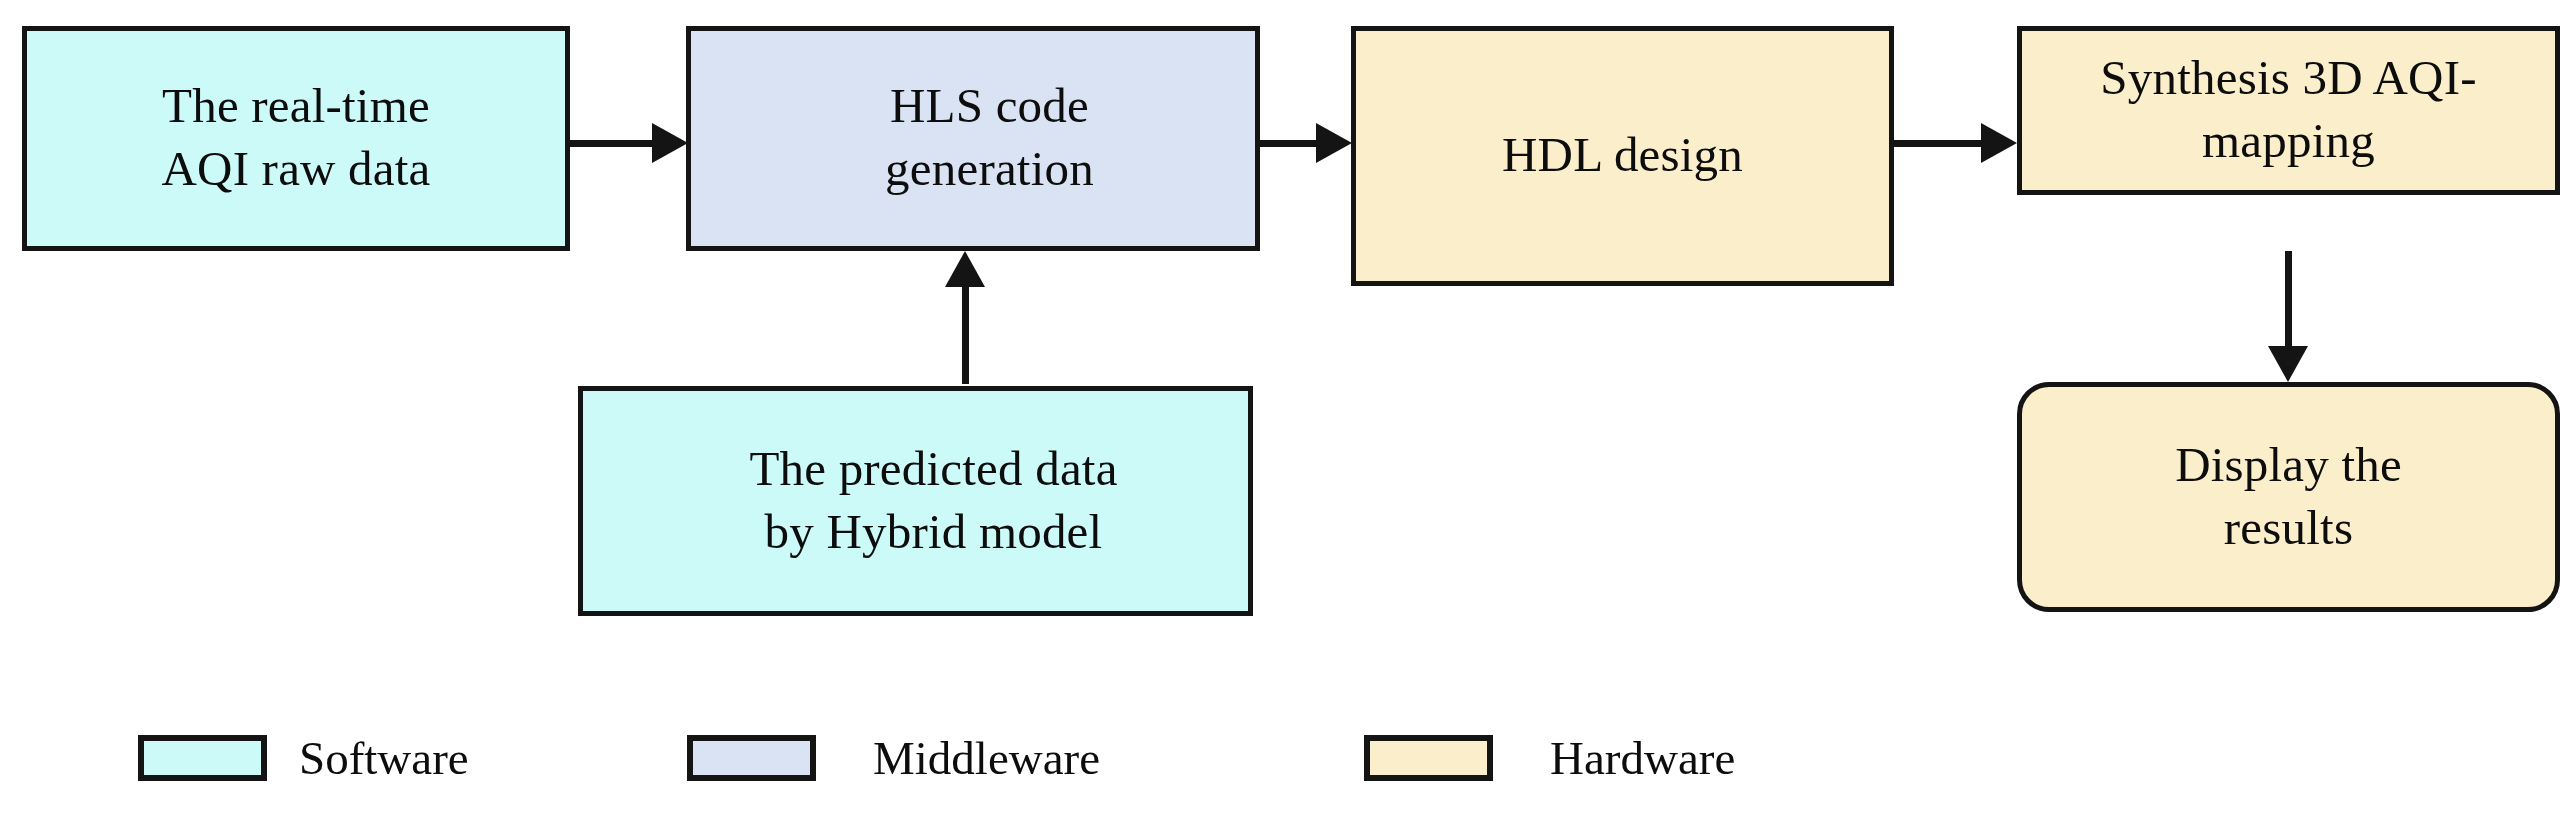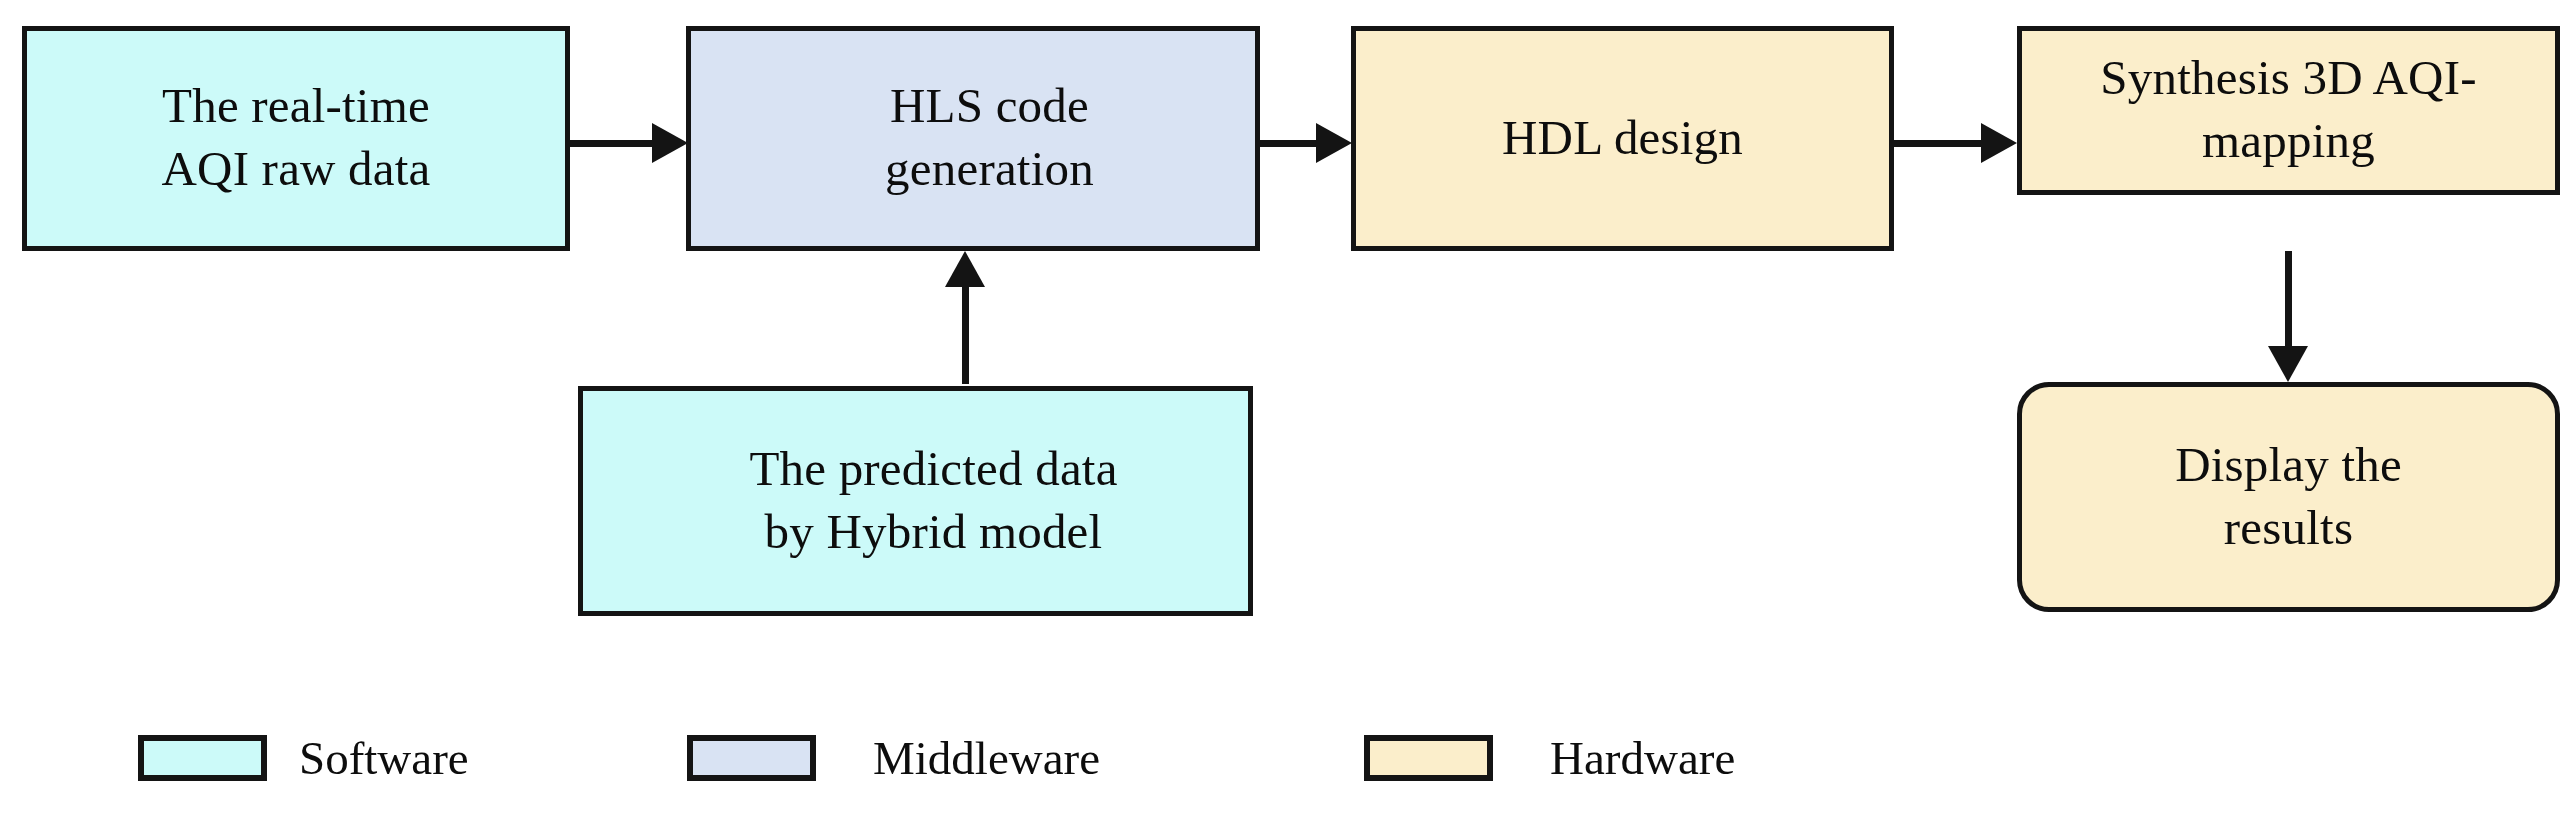--- a/index.html
+++ b/index.html
@@ -96,21 +96,21 @@
   <div class="node sw" style="left:22px; top:25.6px; width:548px; height:225px;">
     <span class="node-label">The real-time
 AQI raw data</span>
   </div>
 
   <div class="node mw" style="left:686px; top:25.6px; width:574px; height:225px;padding-left:33px;">
     <span class="node-label">HLS code
 generation</span>
   </div>
 
-  <div class="node hw" style="left:1351px; top:25.6px; width:543px; height:225px;">
+  <div class="node hw" style="left:1351px; top:25.6px; width:543px; height:260px;">
     <span class="node-label">HDL design</span>
   </div>
 
   <div class="node hw" style="left:2017px; top:25.6px; width:543px; height:169px;">
     <span class="node-label">Synthesis 3D AQI-
 mapping</span>
   </div>
 
   <div class="node sw" style="left:578px; top:386px; width:675px; height:230px;padding-left:36px;">
     <span class="node-label">The predicted data

